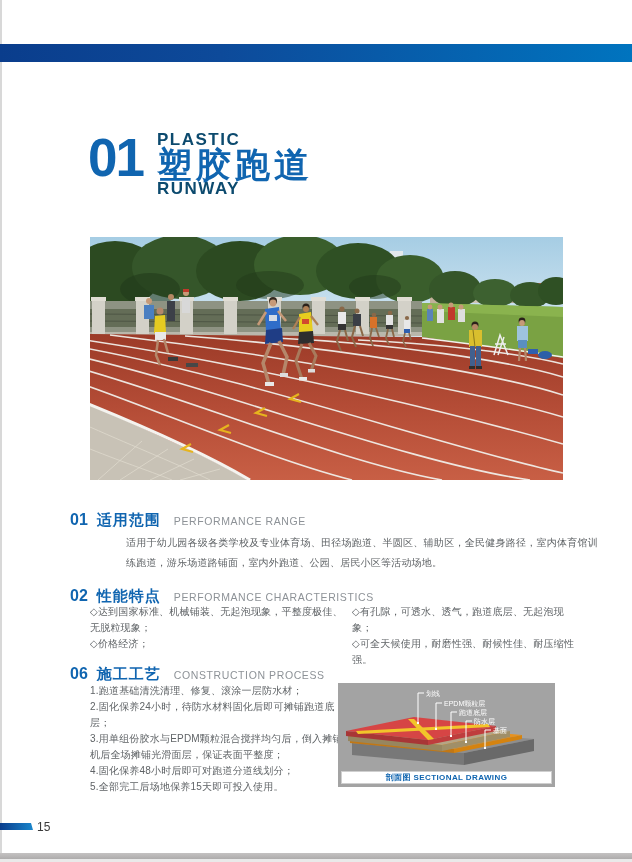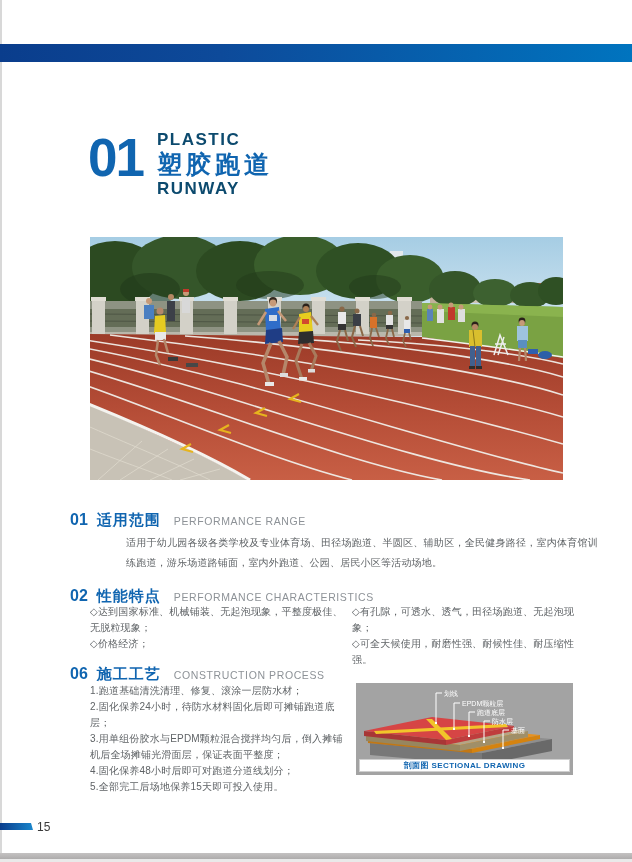--- a/index.html
+++ b/index.html
@@ -18,21 +18,21 @@
     background:linear-gradient(90deg,#0a3d8c 0%,#0d4a9a 35%,#0074bf 100%);
   }
 
   
   .chapter { position:absolute; left:88px; top:130px; display:flex; align-items:flex-start; }
   .chapter-num {
     font-size:53px; font-weight:bold; color:#1065b0; line-height:56px; letter-spacing:-2px;
   }
   .chapter-titles { margin-left:14px; padding-top:1px; }
   .chapter-en { font-size:17px; font-weight:bold; color:#0c4a6e; letter-spacing:1.5px; line-height:18px; }
-  .chapter-zh { font-size:25px; font-weight:bold; color:#1065b0; letter-spacing:4px; line-height:31px; }
+  .chapter-zh { font-size:35px; font-weight:bold; color:#1065b0; letter-spacing:4px; line-height:31px; }
 
   
   .photo { position:absolute; left:90px; top:237px; width:473px; height:243px; overflow:hidden; }
   .photo svg { display:block; }
 
   
   .sec-head { position:absolute; left:70px; display:flex; align-items:baseline; white-space:nowrap; }
   .sec-num { font-size:16px; font-weight:bold; color:#1065b0; letter-spacing:0; }
   .sec-zh { font-size:15px; font-weight:bold; color:#1065b0; margin-left:9px; letter-spacing:1px; }
   .sec-en { font-size:10.5px; font-weight:500; color:#8d9297; margin-left:13px; letter-spacing:0.6px; }
@@ -40,21 +40,21 @@
   .sec-body {
     position:absolute; left:90px; font-size:10px; color:#5f6366;
     line-height:20px; letter-spacing:0.2px; text-align:justify;margin-left:36px;
   }
   .col { position:absolute; font-size:10px; color:#5f6366; line-height:16px; letter-spacing:0.2px; }
   .col p { margin:0; }
   .steps { position:absolute; left:90px; width:258px; font-size:10px; color:#5f6366; line-height:16px; letter-spacing:0.2px; }
   .steps p { margin:0; }
 
   
-  .diagram { position:absolute; left:356px; top:683px; width:217px; height:92px; background:#a3a3a3; }
+  .diagram { position:absolute; left:338px; top:683px; width:217px; height:104px; background:#a3a3a3; }
   .diagram svg { display:block; }
   .diagram-caption {
     position:absolute; left:3px; right:3px; bottom:3px; height:13px;
     background:#ffffff; border:1px solid #cfcfcf;
     font-size:8px; font-weight:bold; color:#1065b0; letter-spacing:0.4px;
     display:flex; align-items:center; justify-content:center;
   }
 
   
   .page-tab {
@@ -302,21 +302,21 @@
   <div class="sec-head" style="top:587px;">
     <span class="sec-num">02</span>
     <span class="sec-zh">性能特点</span>
     <span class="sec-en">PERFORMANCE CHARACTERISTICS</span>
   </div>
   <div class="col" style="left:90px; top:604px; width:262px;">
     <p>◇达到国家标准、机械铺装、无起泡现象，平整度极佳、无脱粒现象；</p>
     <p>◇价格经济；</p>
   </div>
   <div class="col" style="left:352px; top:604px; width:224px;">
-    <p>◇有孔隙，可透水、透气，田径场跑道、无起泡现象；</p>
+    <p>◇有孔隙，可透水、透气，跑道底层、无起泡现象；</p>
     <p>◇可全天候使用，耐磨性强、耐候性佳、耐压缩性强。</p>
   </div>
 
   <div class="sec-head" style="top:665px;">
     <span class="sec-num">06</span>
     <span class="sec-zh">施工工艺</span>
     <span class="sec-en">CONSTRUCTION PROCESS</span>
   </div>
   <div class="steps" style="top:683px;">
     <p>1.跑道基础清洗清理、修复、滚涂一层防水材；</p>

